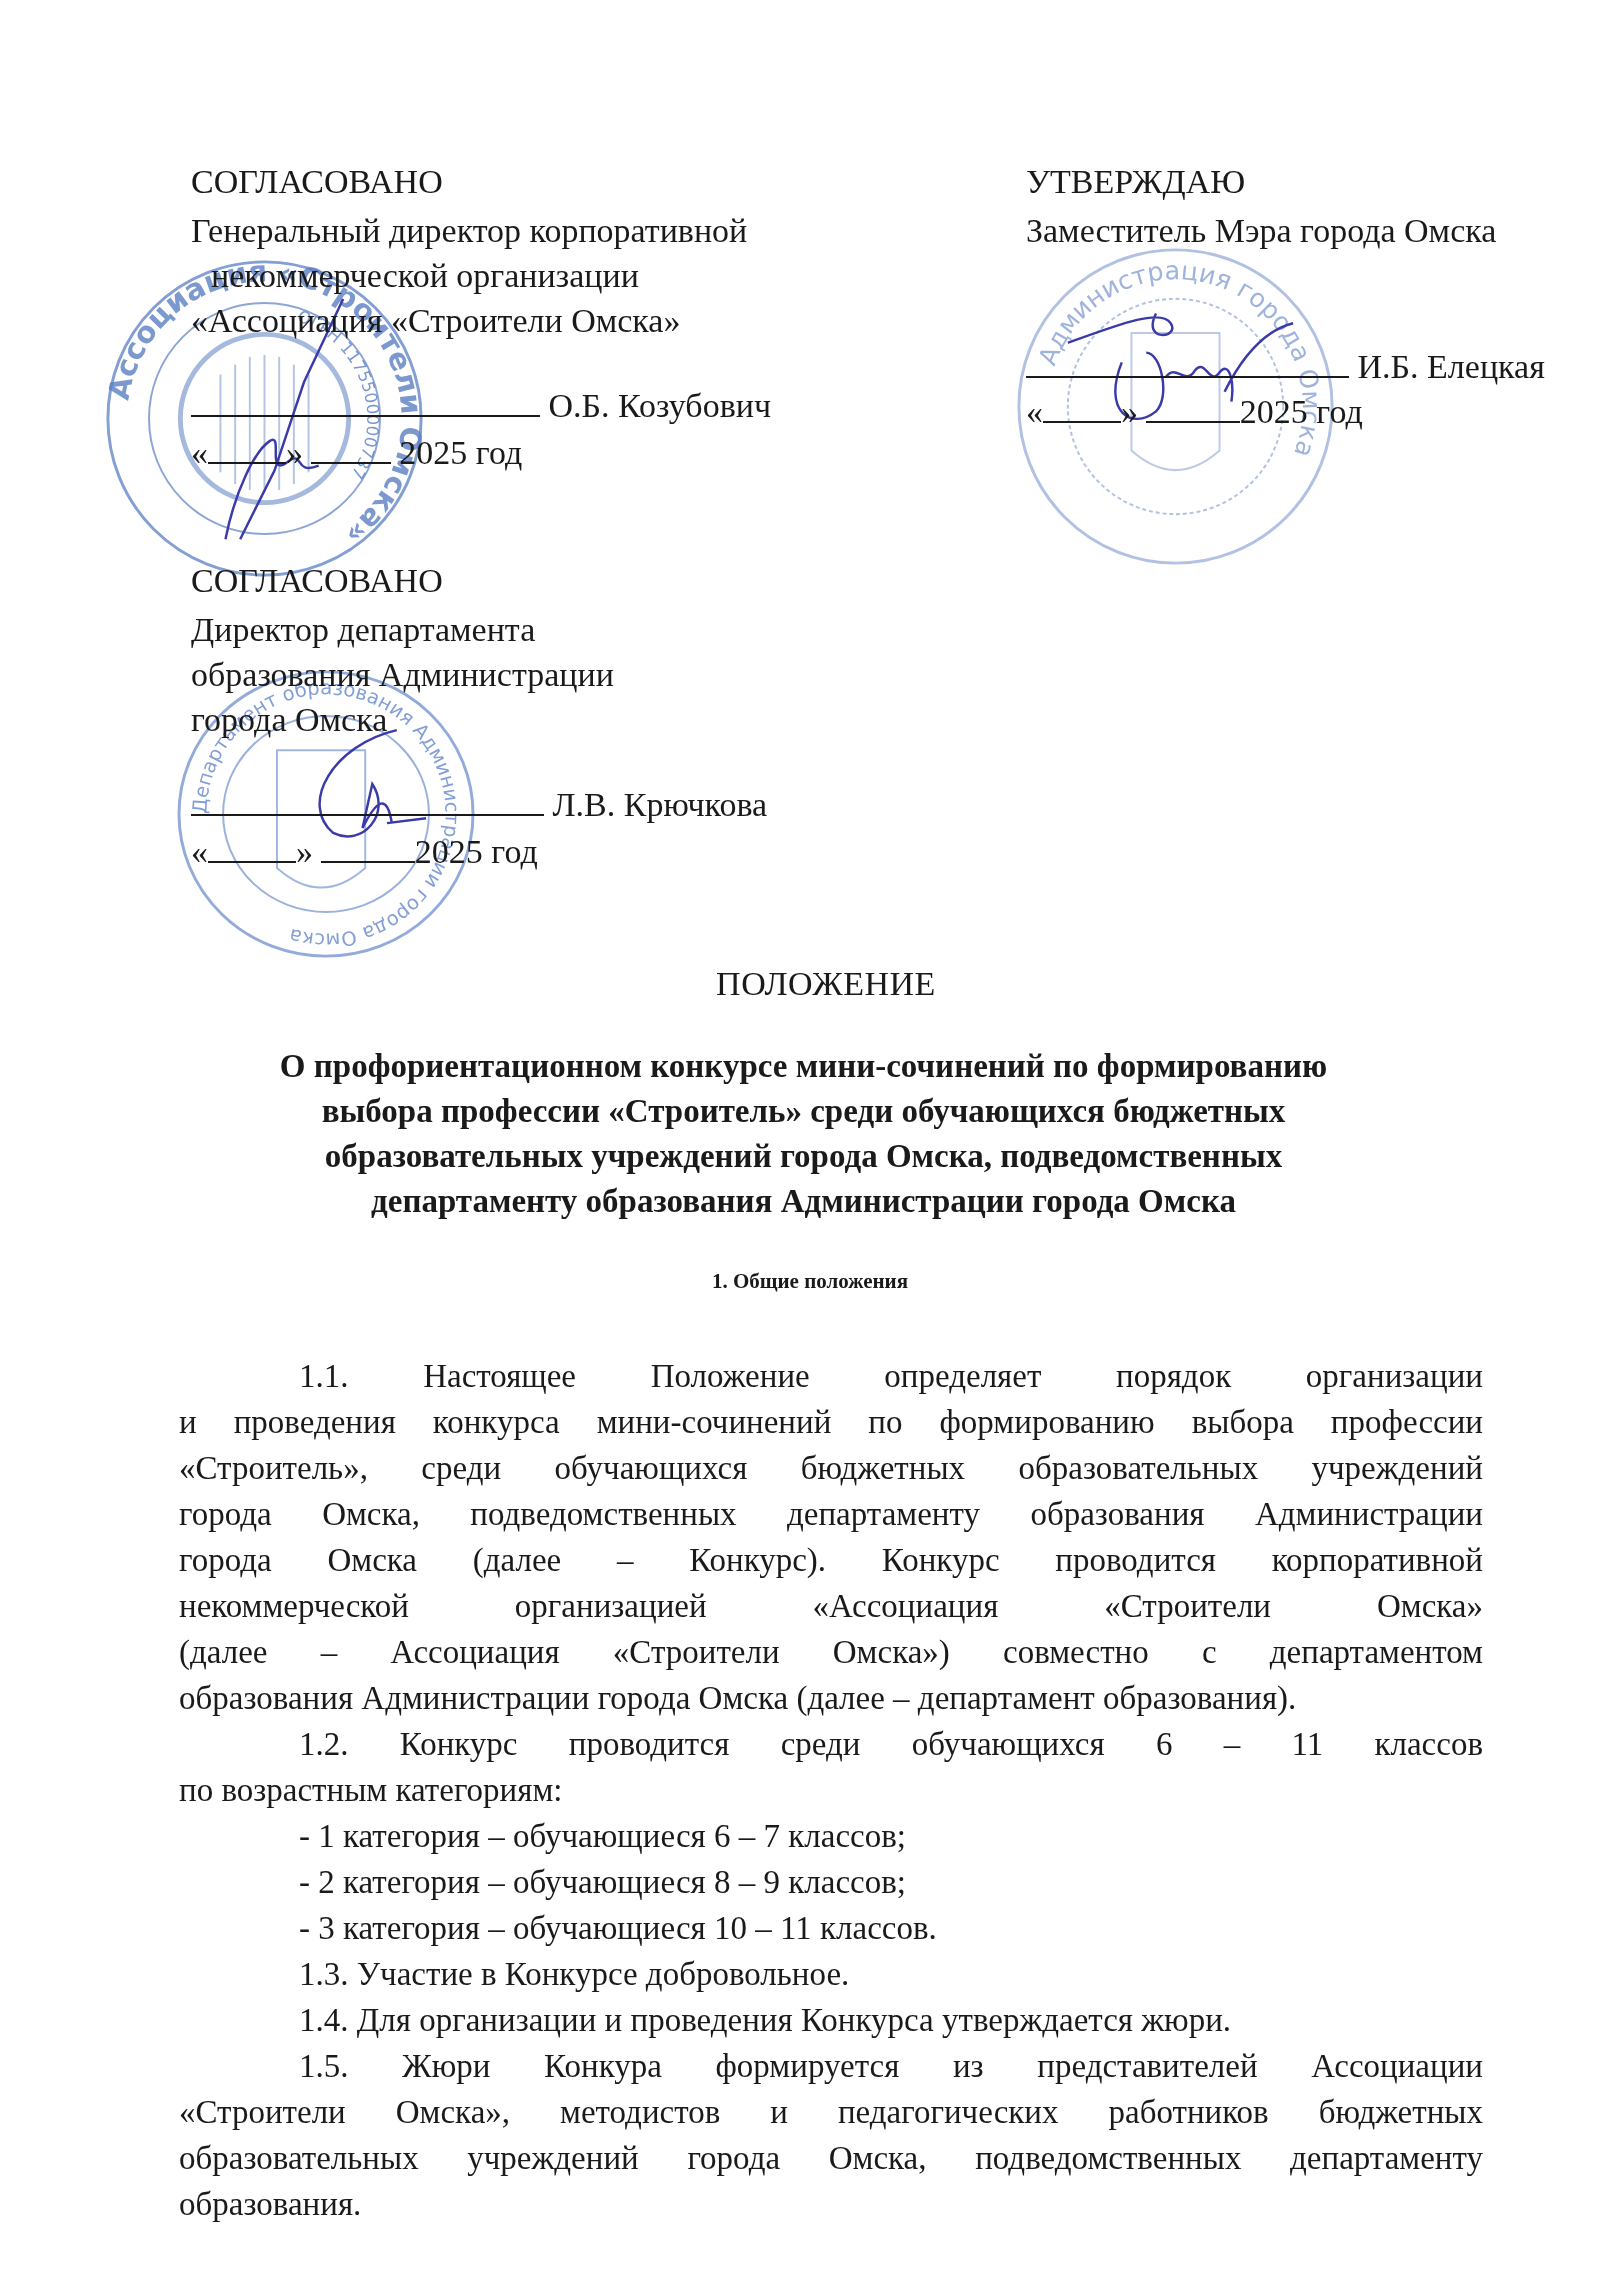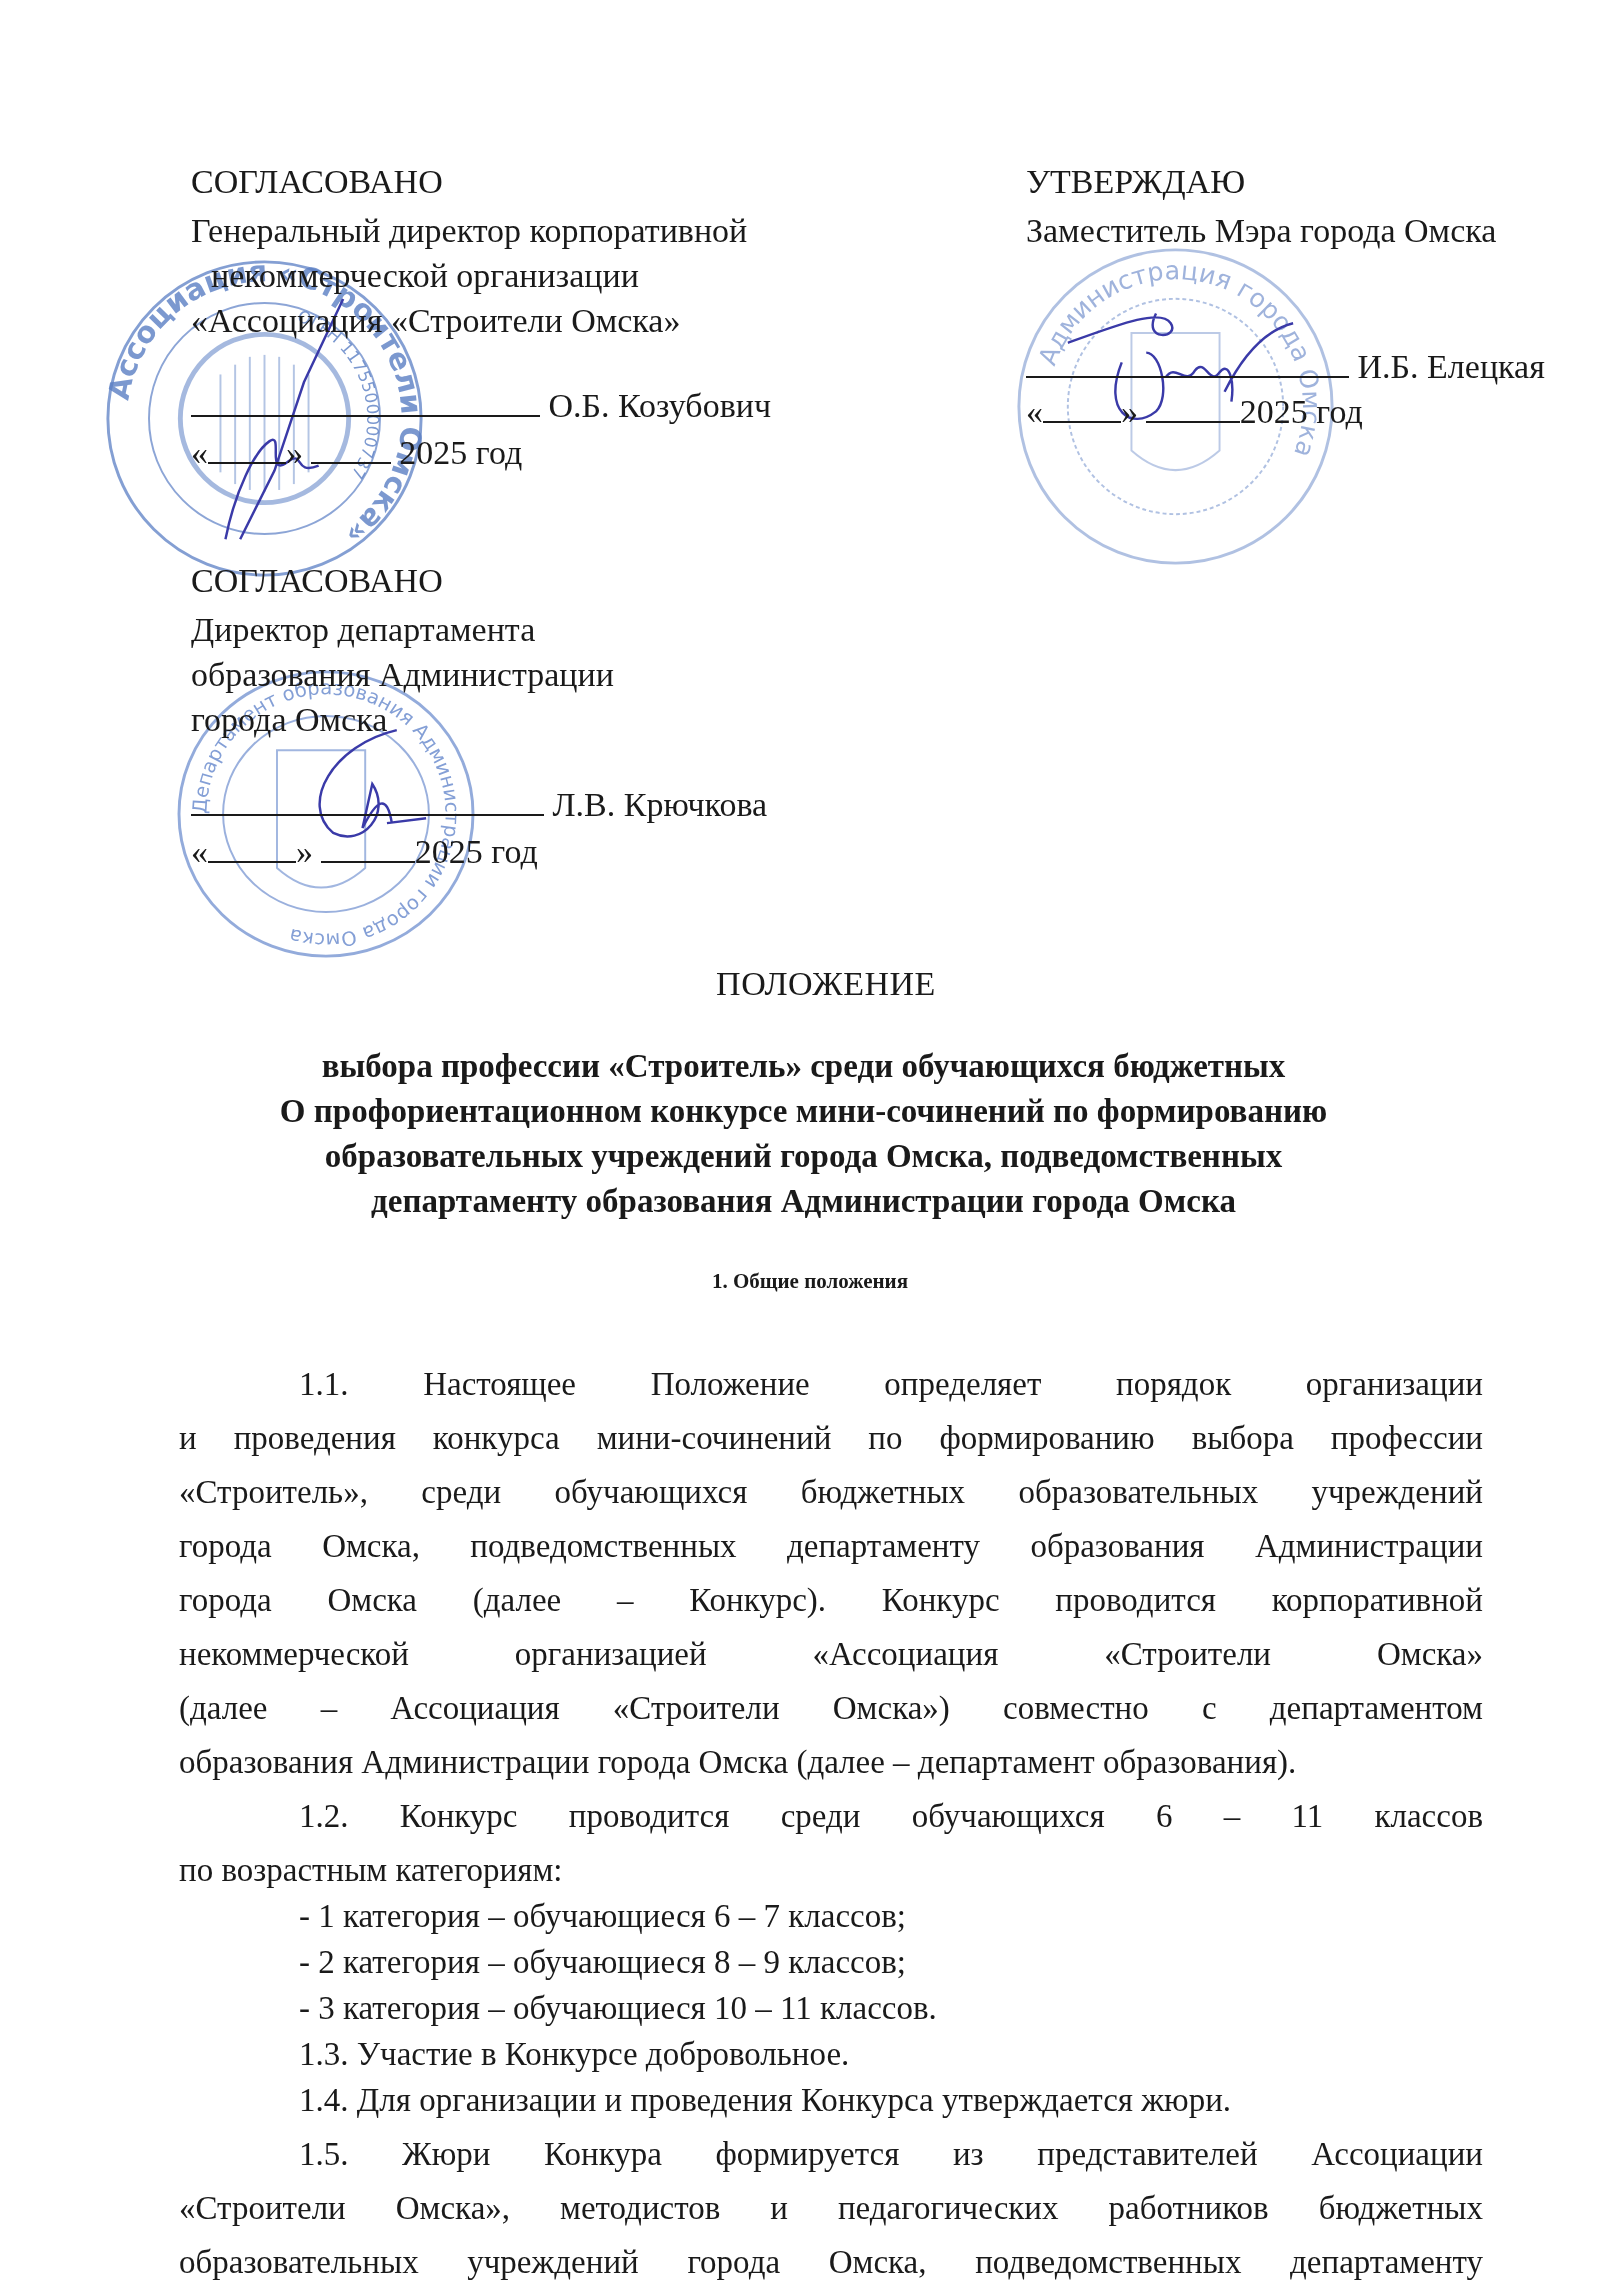--- a/index.html
+++ b/index.html
@@ -22,21 +22,21 @@
   
   .doc-title { position: absolute; left: 16px; width: 1620px; text-align: center; font-size: 34px; top: 965px; letter-spacing: 0.5px; }
   .subtitle { position: absolute; left: 196px; width: 1215px; top: 1044px; text-align: center; font-weight: bold; font-size: 33px; line-height: 45px; }
   .section-h { position: absolute; left: 0; width: 1620px; top: 1269px; text-align: center; font-weight: bold; font-size: 21px; }
 
   
   .body-text { position: absolute; left: 179px; width: 1304px; top: 1353px; font-size: 33px; line-height: 46px; }
   .para { margin: 0; text-align: justify; text-align-last: left; }
   .para.indent { text-indent: 120px; }
   .para.list { padding-left: 120px; }
-  .jline { display: block; text-align: justify; text-align-last: justify; margin-top: 8px; }
+  .jline { display: block; text-align: justify; text-align-last: justify; }
   .jline.last { text-align-last: left; }
 </style>
 </head>
 <body>
 
 <div class="stamp" style="left:103px; top:257px; width:323px; height:323px;">
   <svg width="323" height="323" viewBox="0 0 330 330">
     <defs>
       <path id="assoc-outer" d="M 165 165 m -140 0 a 140 140 0 1 1 280 0 a 140 140 0 1 1 -280 0"></path>
       <path id="assoc-inner" d="M 165 165 m -105 0 a 105 105 0 1 1 210 0 a 105 105 0 1 1 -210 0"></path>
@@ -137,22 +137,22 @@
     <span>Л.В. Крючкова</span>
   </div>
   <div class="line" style="top:270px;">
     <span>«</span><span class="uline" style="width:88px;"></span><span>»</span><span class="uline" style="width:94px; margin-left:7.8px;"></span><span>2025 год</span>
   </div>
 </div>
 
 <div class="doc-title">ПОЛОЖЕНИЕ</div>
 
 <div class="subtitle">
+  <div>О профориентационном конкурсе мини-сочинений по формированию</div>
   <div>выбора профессии «Строитель» среди обучающихся бюджетных</div>
-  <div>О профориентационном конкурсе мини-сочинений по формированию</div>
   <div>образовательных учреждений города Омска, подведомственных</div>
   <div>департаменту образования Администрации города Омска</div>
 </div>
 
 <div class="section-h">1.  Общие положения</div>
 
 <div class="body-text">
   <div class="para">
     <span class="jline" style="padding-left:120px;">1.1. Настоящее Положение определяет порядок организации</span>
     <span class="jline">и проведения конкурса мини-сочинений по формированию выбора профессии</span>

